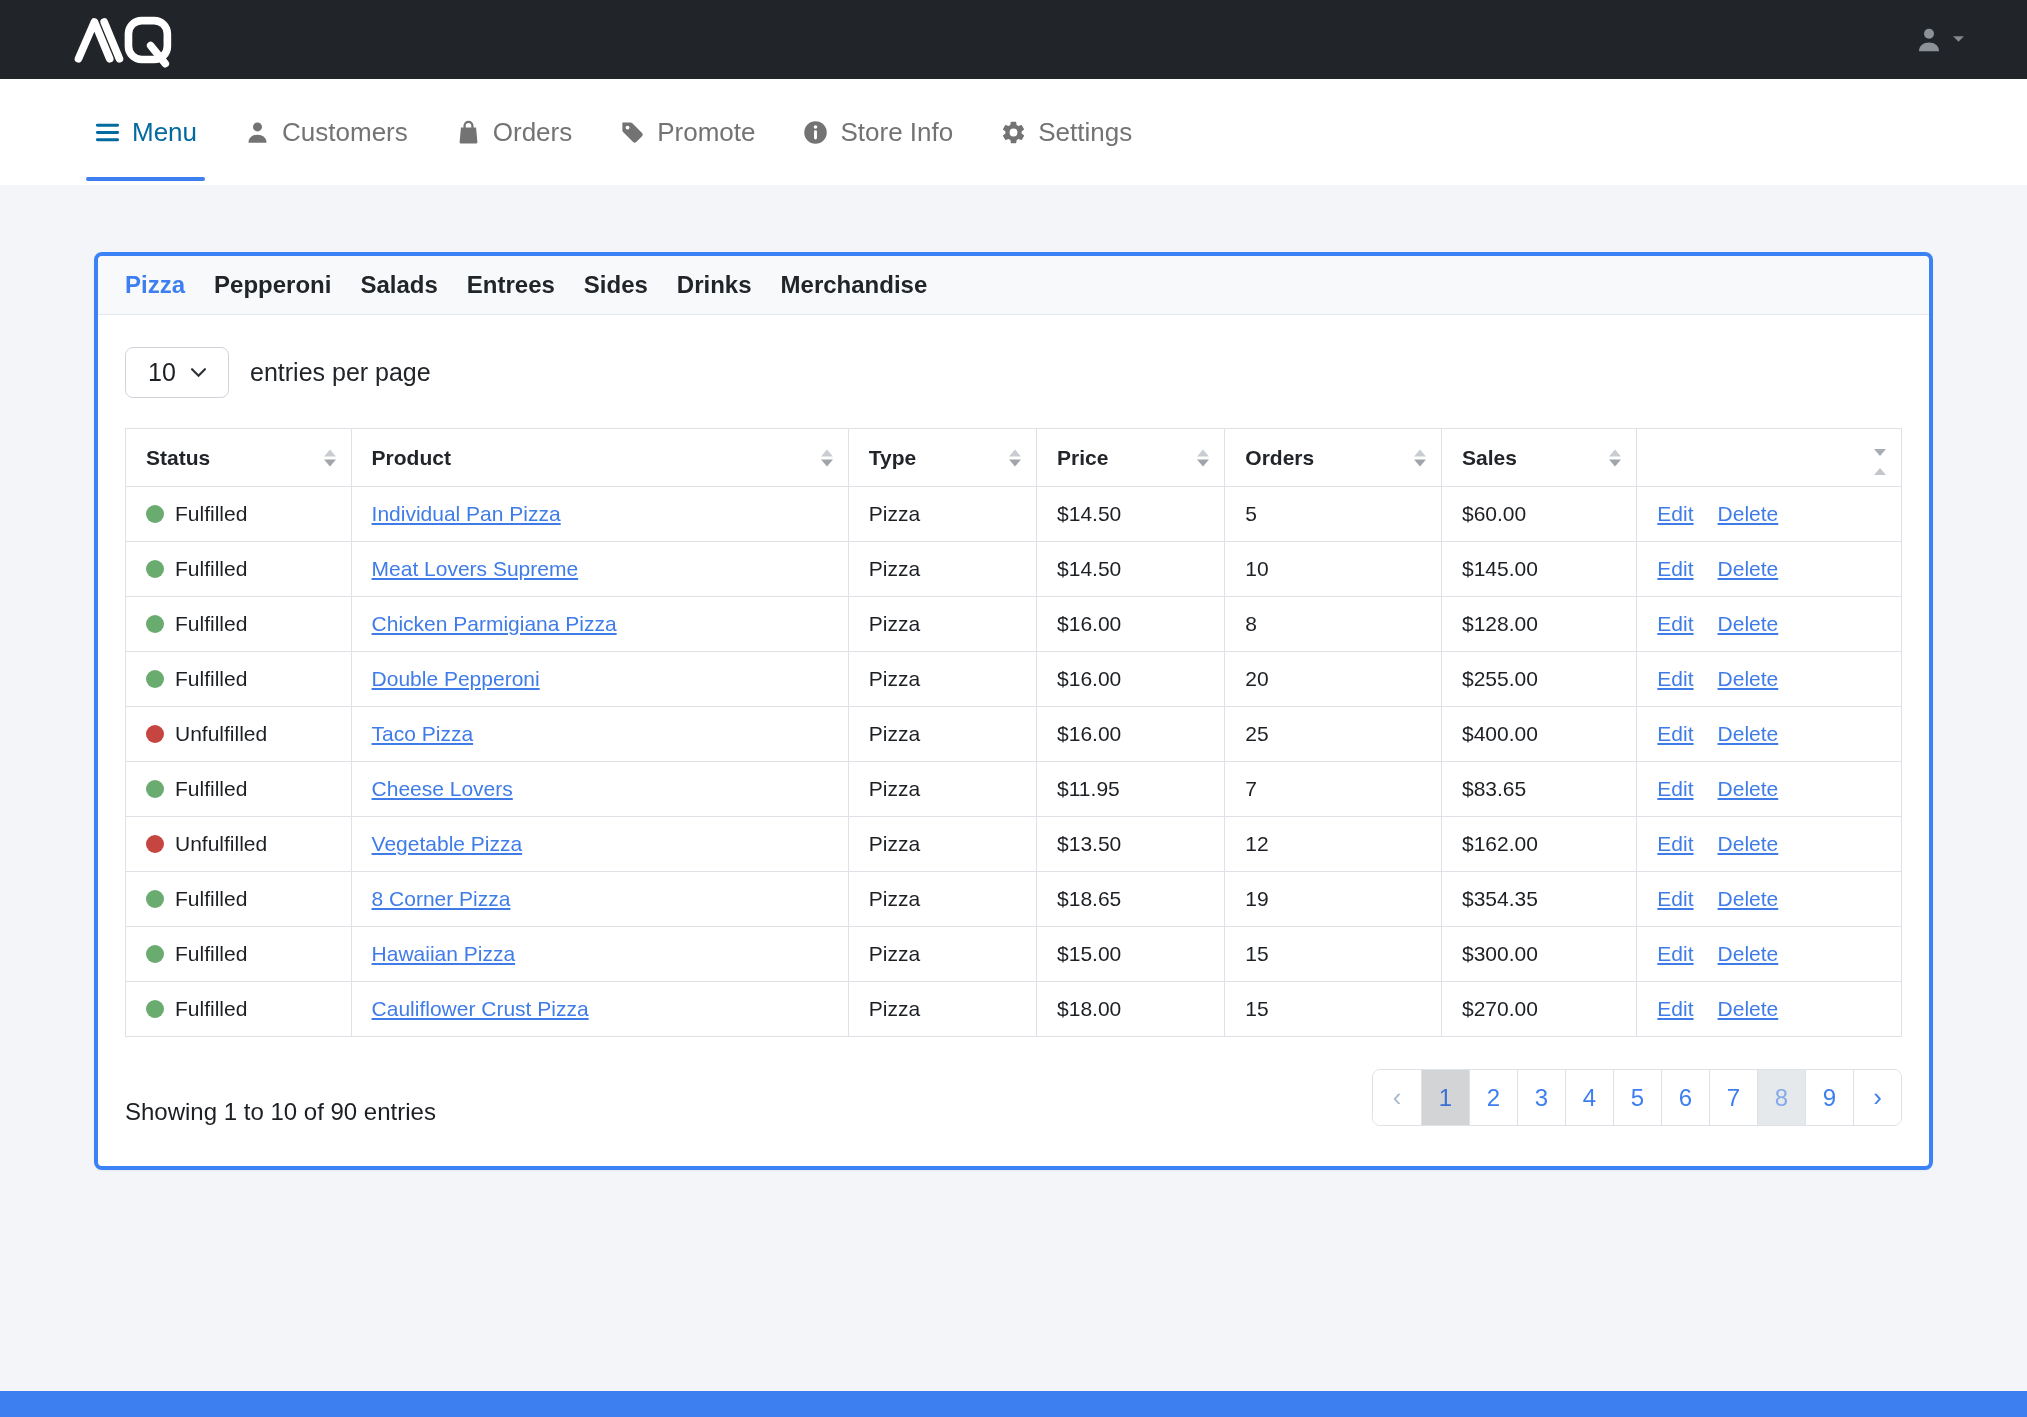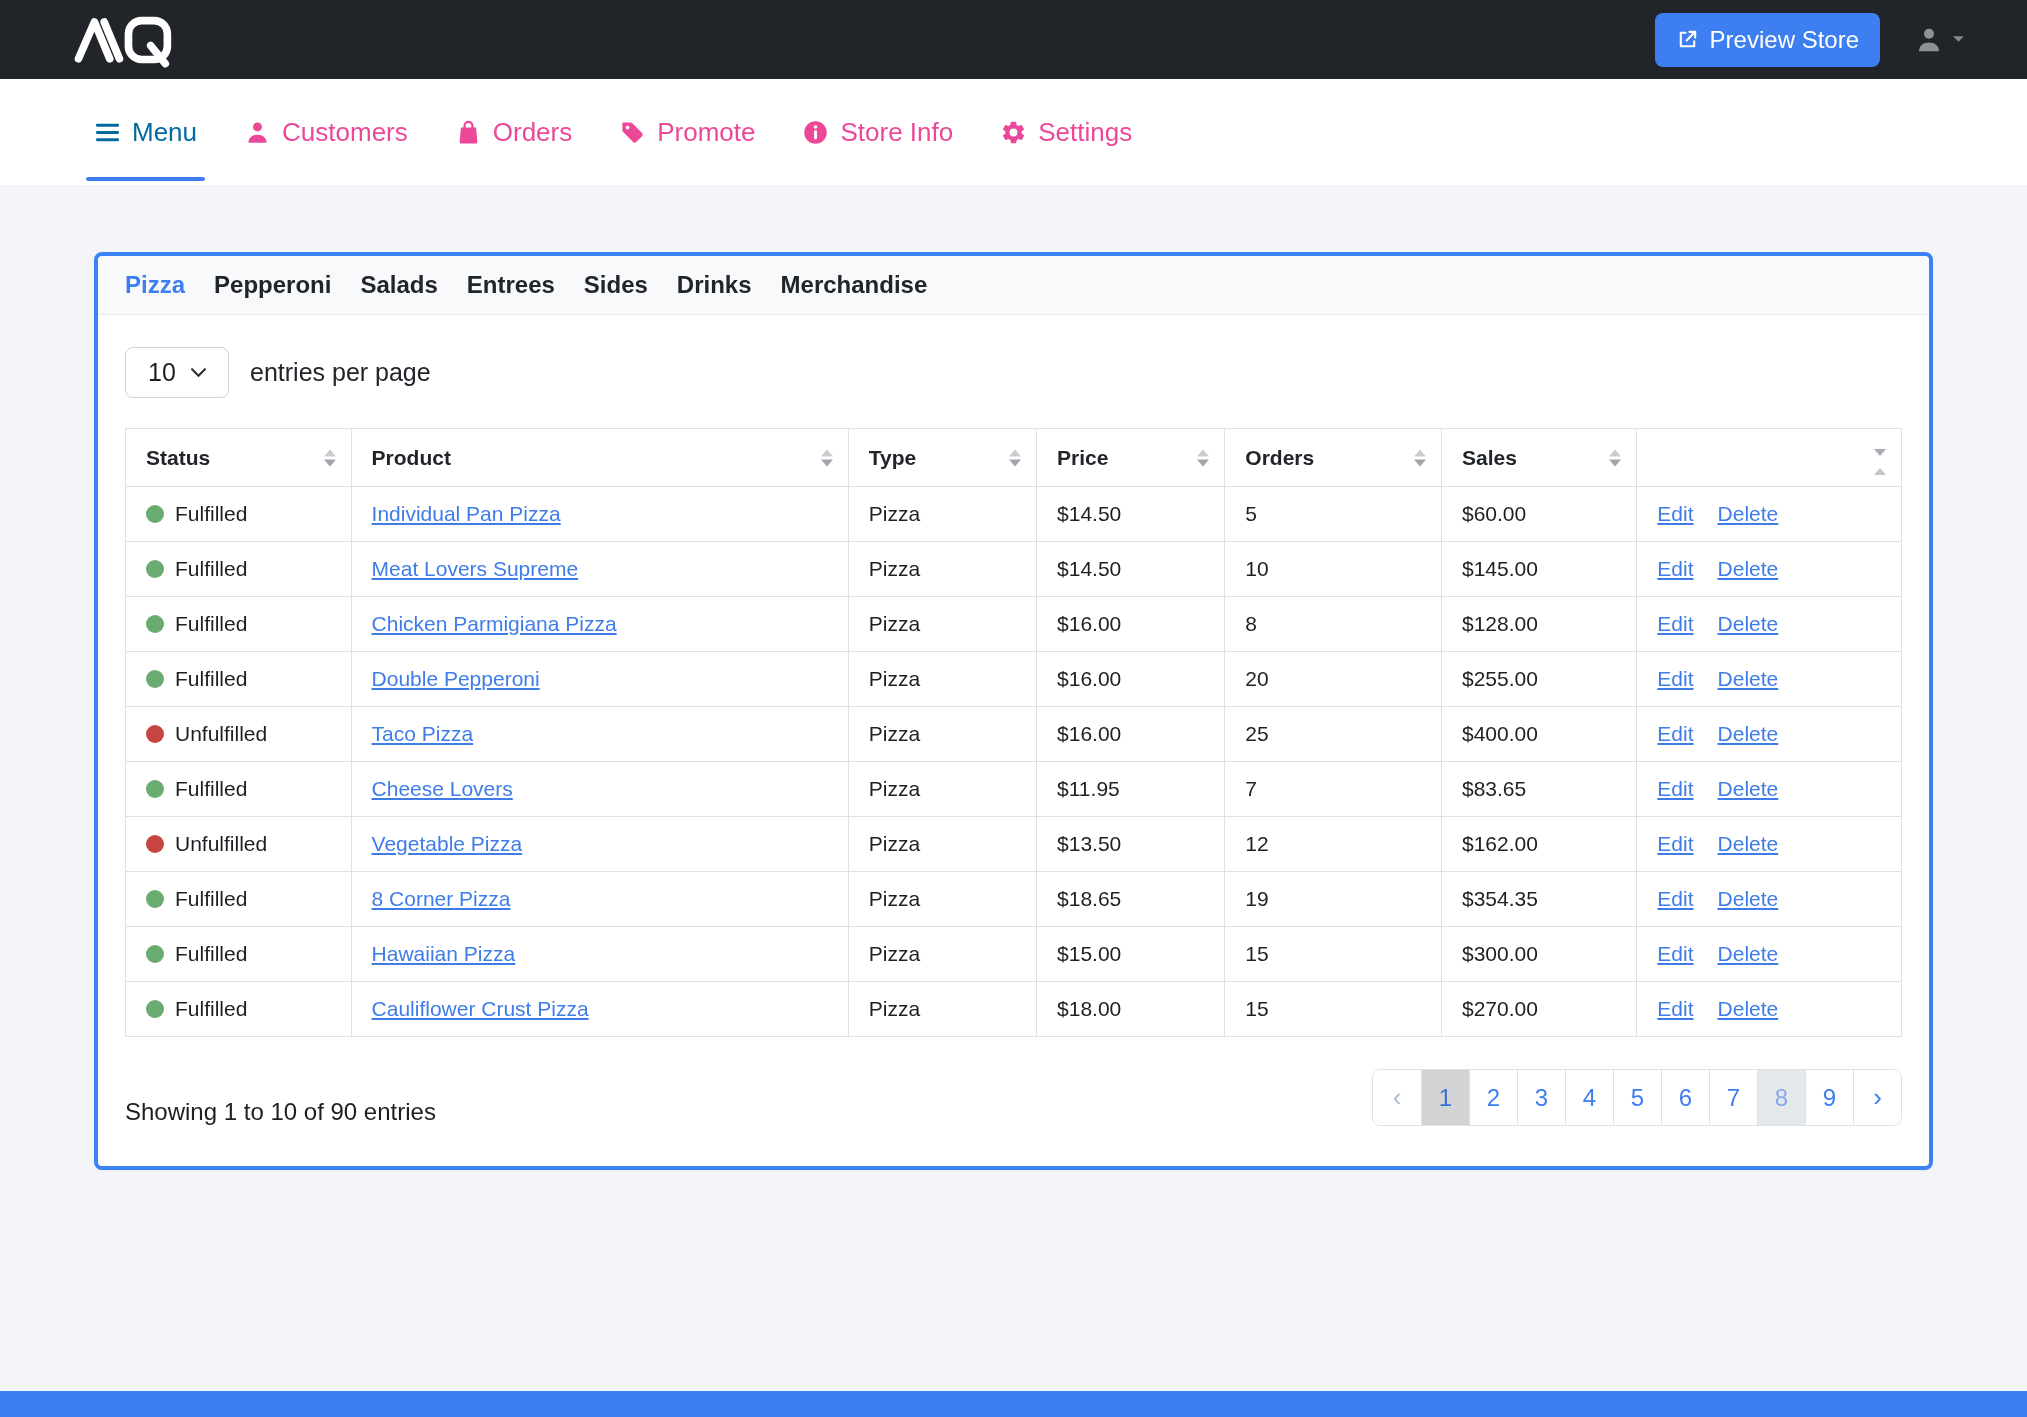--- a/index.html
+++ b/index.html
@@ -32,21 +32,21 @@
   .user-menu .person { width: 30px; height: 30px; color: #8b9197; }
   .user-menu .caret { width: 13px; height: 9px; color: #84898e; }
   
   .subnav {
     background: #fff; height: 106px;
     display: flex; align-items: stretch; gap: 47px;
     padding: 0 0 0 94px;
   }
   .nav-item {
     display: flex; align-items: center; gap: 11px;
-    font-size: 26px; font-weight: 500; color: #ec4899;
+    font-size: 26px; font-weight: 500; color: #737373;
     position: relative; cursor: pointer;
   }
   .nav-item svg { width: 27px; height: 27px; flex: 0 0 auto; }
   .nav-item.active { color: #0369a1; }
   .nav-item.active::after {
     content: ""; position: absolute; left: -8px; right: -8px; bottom: 4px;
     height: 4px; border-radius: 3px; background: #3d7ef0;
   }
   
   .main { padding: 67px 94px 0; }
@@ -127,28 +127,20 @@
 <header class="topbar">
   <div class="logo">
     <svg viewBox="0 0 150 72" fill="none" stroke="#ffffff" stroke-width="11" stroke-linecap="round" stroke-linejoin="round">
       <path d="M8 63 L31 10 L53 63"></path>
       <path d="M45 10 L67 63"></path>
       <rect x="80" y="8" width="56" height="56" rx="19"></rect>
       <path d="M112 44 L133 70"></path>
     </svg>
   </div>
   <div class="topbar-right">
-    <button class="preview-btn">
-      <svg viewBox="0 0 24 24" fill="none" stroke="currentColor" stroke-width="2.2" stroke-linecap="round" stroke-linejoin="round">
-        <path d="M10 5H5v14h14v-5"></path>
-          <path d="M14 4h6v6"></path>
-          <path d="M20 4l-9 9"></path>
-      </svg>
-      <span>Preview Store</span>
-    </button>
     <div class="user-menu">
       <svg class="person" viewBox="0 0 24 24" fill="currentColor">
         <circle cx="12" cy="7" r="4"></circle>
           <path d="M4 21c0-4.4 3.6-7 8-7s8 2.6 8 7z"></path>
       </svg>
       <svg class="caret" viewBox="0 0 12 8" fill="currentColor">
         <path d="M1 1l5 5 5-5z"></path>
       </svg>
     </div>
   </div>

